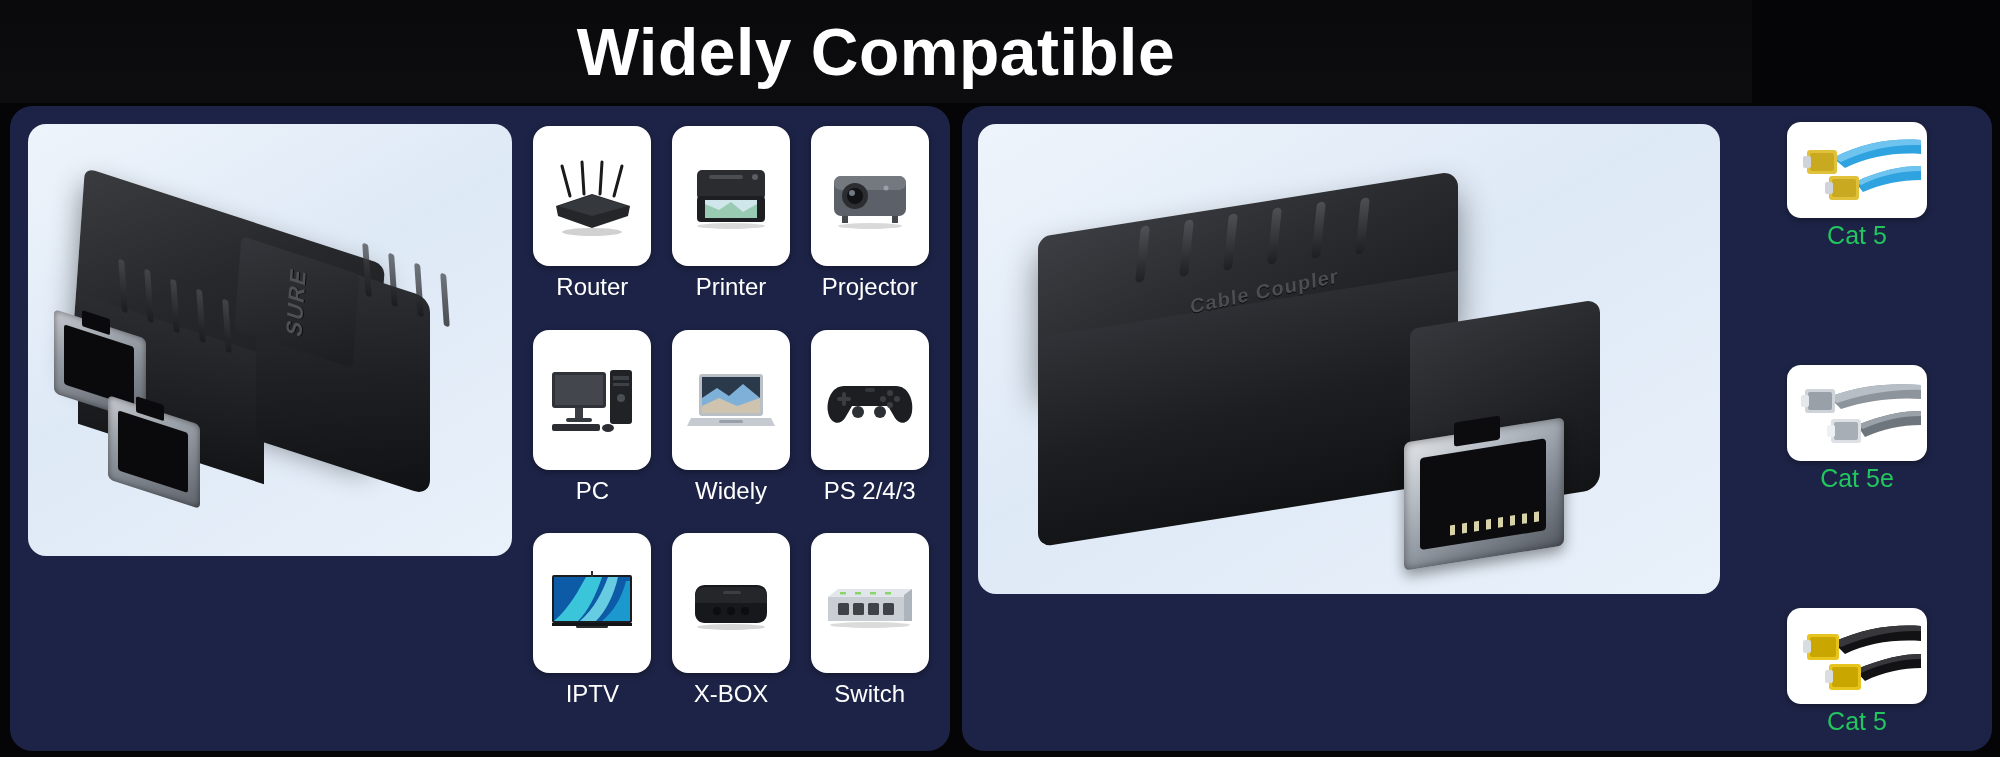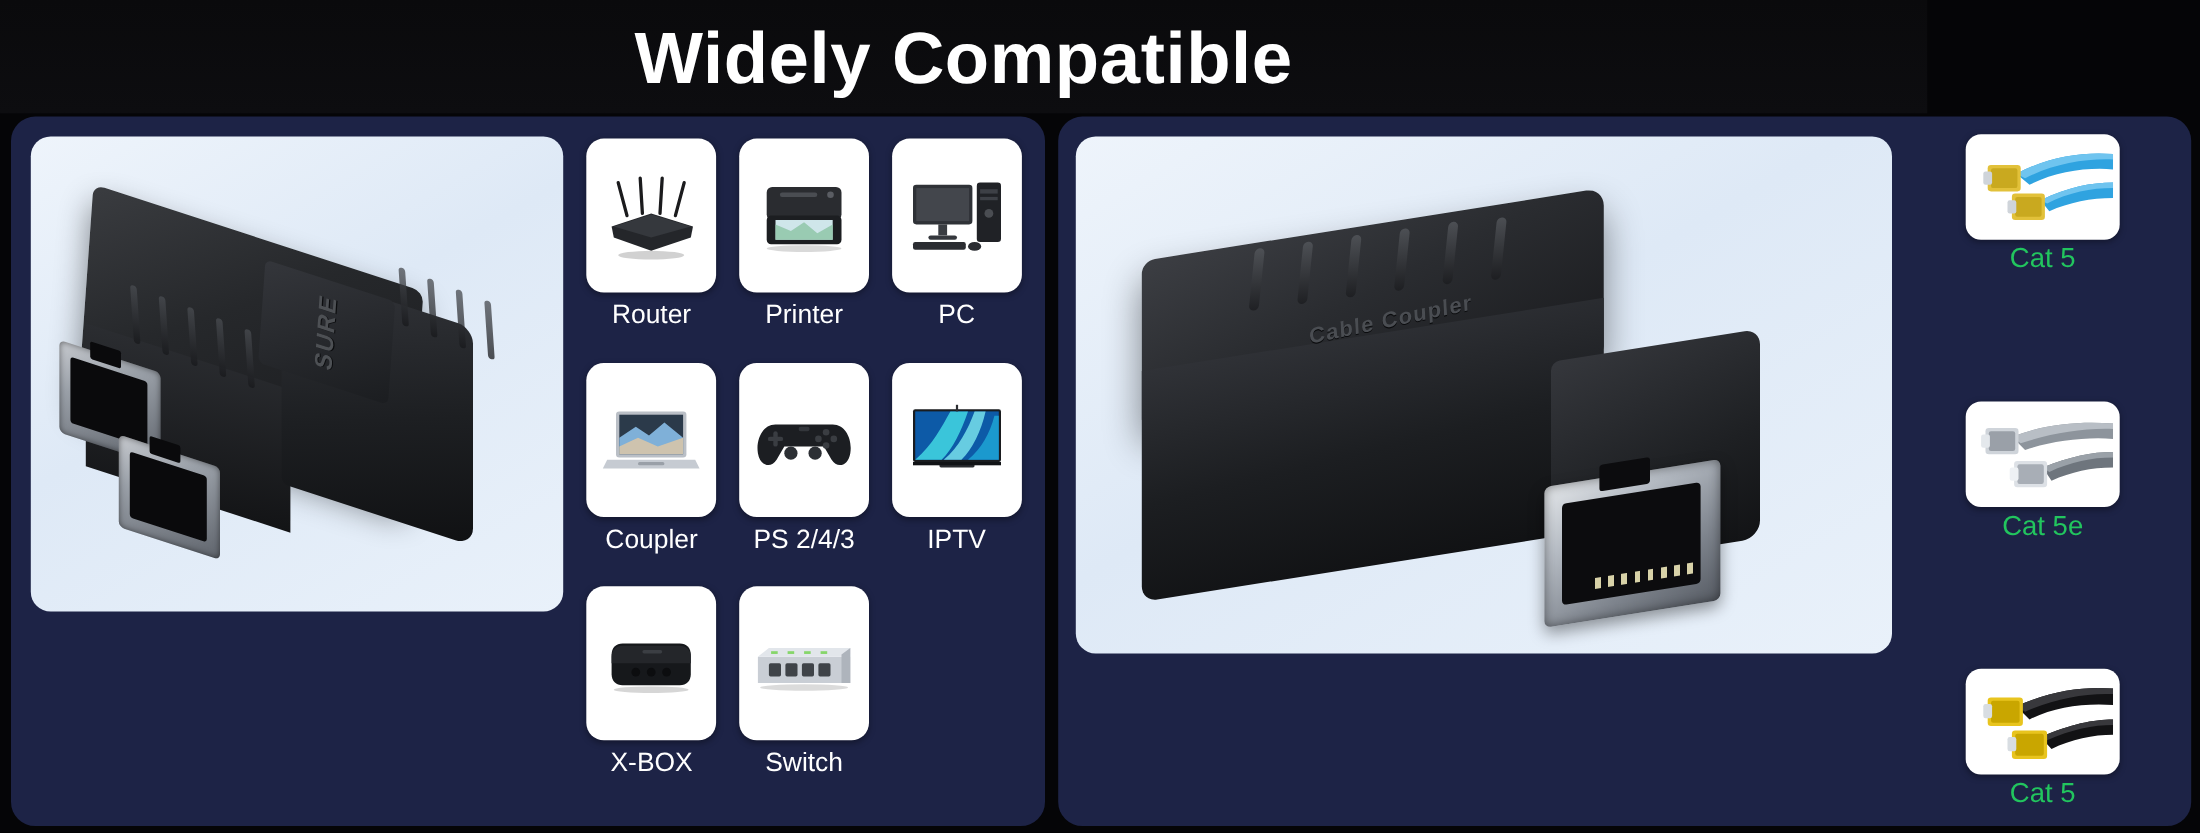--- a/index.html
+++ b/index.html
@@ -284,20 +284,36 @@
             <rect x="26" y="56" width="52" height="18" fill="#cfe6ea"></rect>
             <path d="M26 60 L40 66 L52 58 L64 68 L78 60 L78 74 L26 74 Z" fill="#8fc6a8" opacity=".85"></path>
             <rect x="30" y="31" width="34" height="4" rx="2" fill="#4a4d52"></rect>
             <circle cx="76" cy="33" r="3" fill="#5a5d63"></circle>
             <ellipse cx="52" cy="82" rx="34" ry="3" fill="#000" opacity=".15"></ellipse>
           </svg>
         </div>
         <div class="devlabel">Printer</div>
       </div>
 
+      <div class="devcell">
+        <div class="devtile">
+          <svg width="104" height="104" viewBox="0 0 104 104">
+            <rect x="16" y="32" width="72" height="40" rx="7" fill="#5c6068"></rect>
+            <rect x="16" y="32" width="72" height="14" rx="7" fill="#74787f"></rect>
+            <circle cx="37" cy="52" r="13" fill="#2b2d31"></circle>
+            <circle cx="37" cy="52" r="8" fill="#111214"></circle>
+            <circle cx="34" cy="49" r="3" fill="#6f7a86"></circle>
+            <circle cx="68" cy="44" r="2.5" fill="#9aa0a8"></circle>
+            <rect x="24" y="72" width="6" height="7" fill="#44474c"></rect>
+            <rect x="74" y="72" width="6" height="7" fill="#44474c"></rect>
+            <ellipse cx="52" cy="82" rx="32" ry="3" fill="#000" opacity=".15"></ellipse>
+          </svg>
+        </div>
+        <div class="devlabel">Projector</div>
+      </div>
 
       <div class="devcell">
         <div class="devtile">
           <svg width="104" height="104" viewBox="0 0 104 104">
             <rect x="12" y="24" width="54" height="36" rx="3" fill="#2f3237"></rect>
             <rect x="15" y="27" width="48" height="30" fill="#43464c"></rect>
             <rect x="35" y="60" width="8" height="10" fill="#3a3d42"></rect>
             <rect x="26" y="70" width="26" height="4" rx="2" fill="#35383d"></rect>
             <rect x="12" y="76" width="48" height="7" rx="2" fill="#2b2d32"></rect>
             <rect x="70" y="22" width="22" height="54" rx="3" fill="#202226"></rect>
@@ -314,21 +330,21 @@
         <div class="devtile">
           <svg width="104" height="104" viewBox="0 0 104 104">
             <rect x="20" y="26" width="64" height="42" rx="3" fill="#babfc6"></rect>
             <rect x="23" y="29" width="58" height="36" fill="#2b3a4a"></rect>
             <path d="M23 50 L38 40 L50 48 L64 36 L81 50 L81 65 L23 65 Z" fill="#7fb0d8"></path>
             <path d="M23 58 L40 50 L58 58 L81 50 L81 65 L23 65 Z" fill="#e8c9a0" opacity=".75"></path>
             <path d="M12 70 L92 70 L96 78 L8 78 Z" fill="#c6cbd2"></path>
             <rect x="40" y="72" width="24" height="3" rx="1.5" fill="#9aa0a8"></rect>
           </svg>
         </div>
-        <div class="devlabel">Coupler</div>
+        <div class="devlabel">Widely</div>
       </div>
 
       <div class="devcell">
         <div class="devtile">
           <svg width="104" height="104" viewBox="0 0 104 104">
             <path d="M26 38 C14 38 8 52 10 64 C12 76 22 78 27 70 L34 58 L70 58 L77 70 C82 78 92 76 94 64 C96 52 90 38 78 38 Z" fill="#1c1e22"></path>
             <rect x="24" y="44" width="4" height="14" rx="2" fill="#3a3d42"></rect>
             <rect x="19" y="49" width="14" height="4" rx="2" fill="#3a3d42"></rect>
             <circle cx="72" cy="45" r="3" fill="#3a3d42"></circle>
             <circle cx="79" cy="51" r="3" fill="#3a3d42"></circle>

